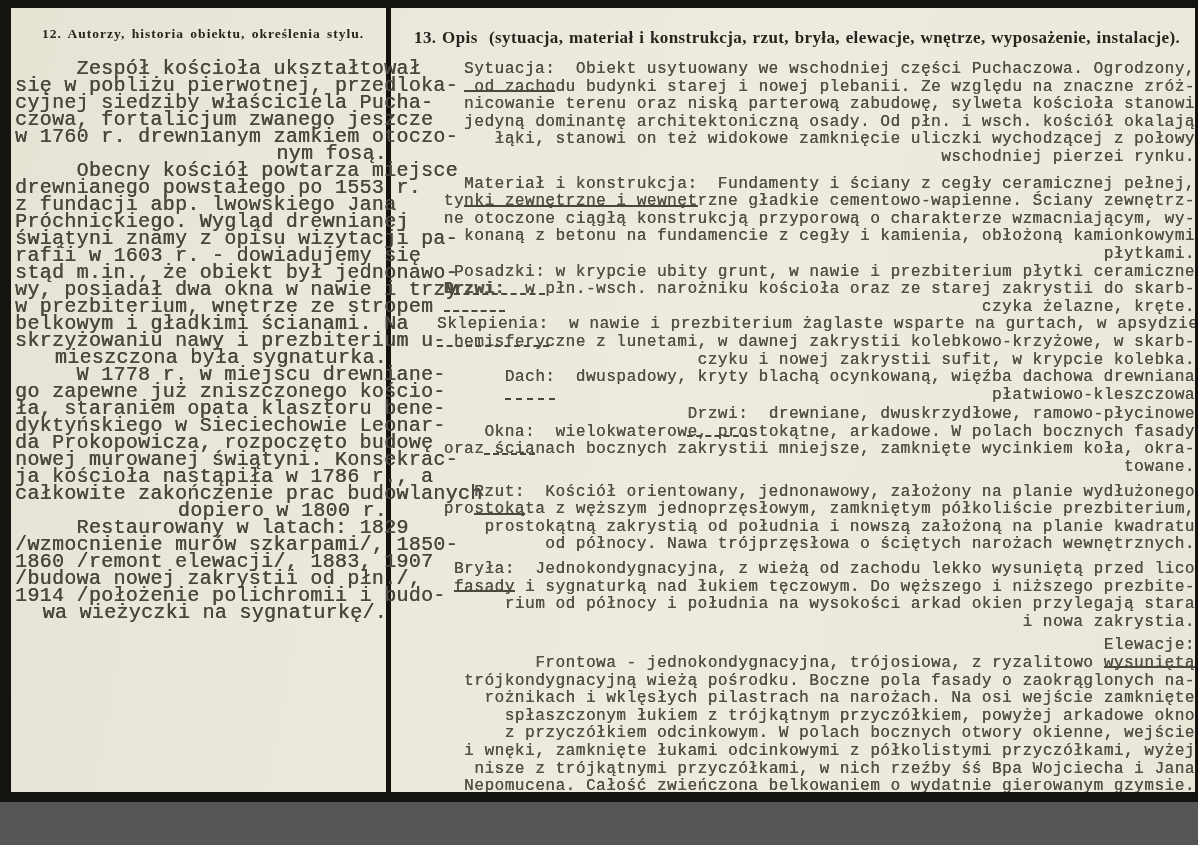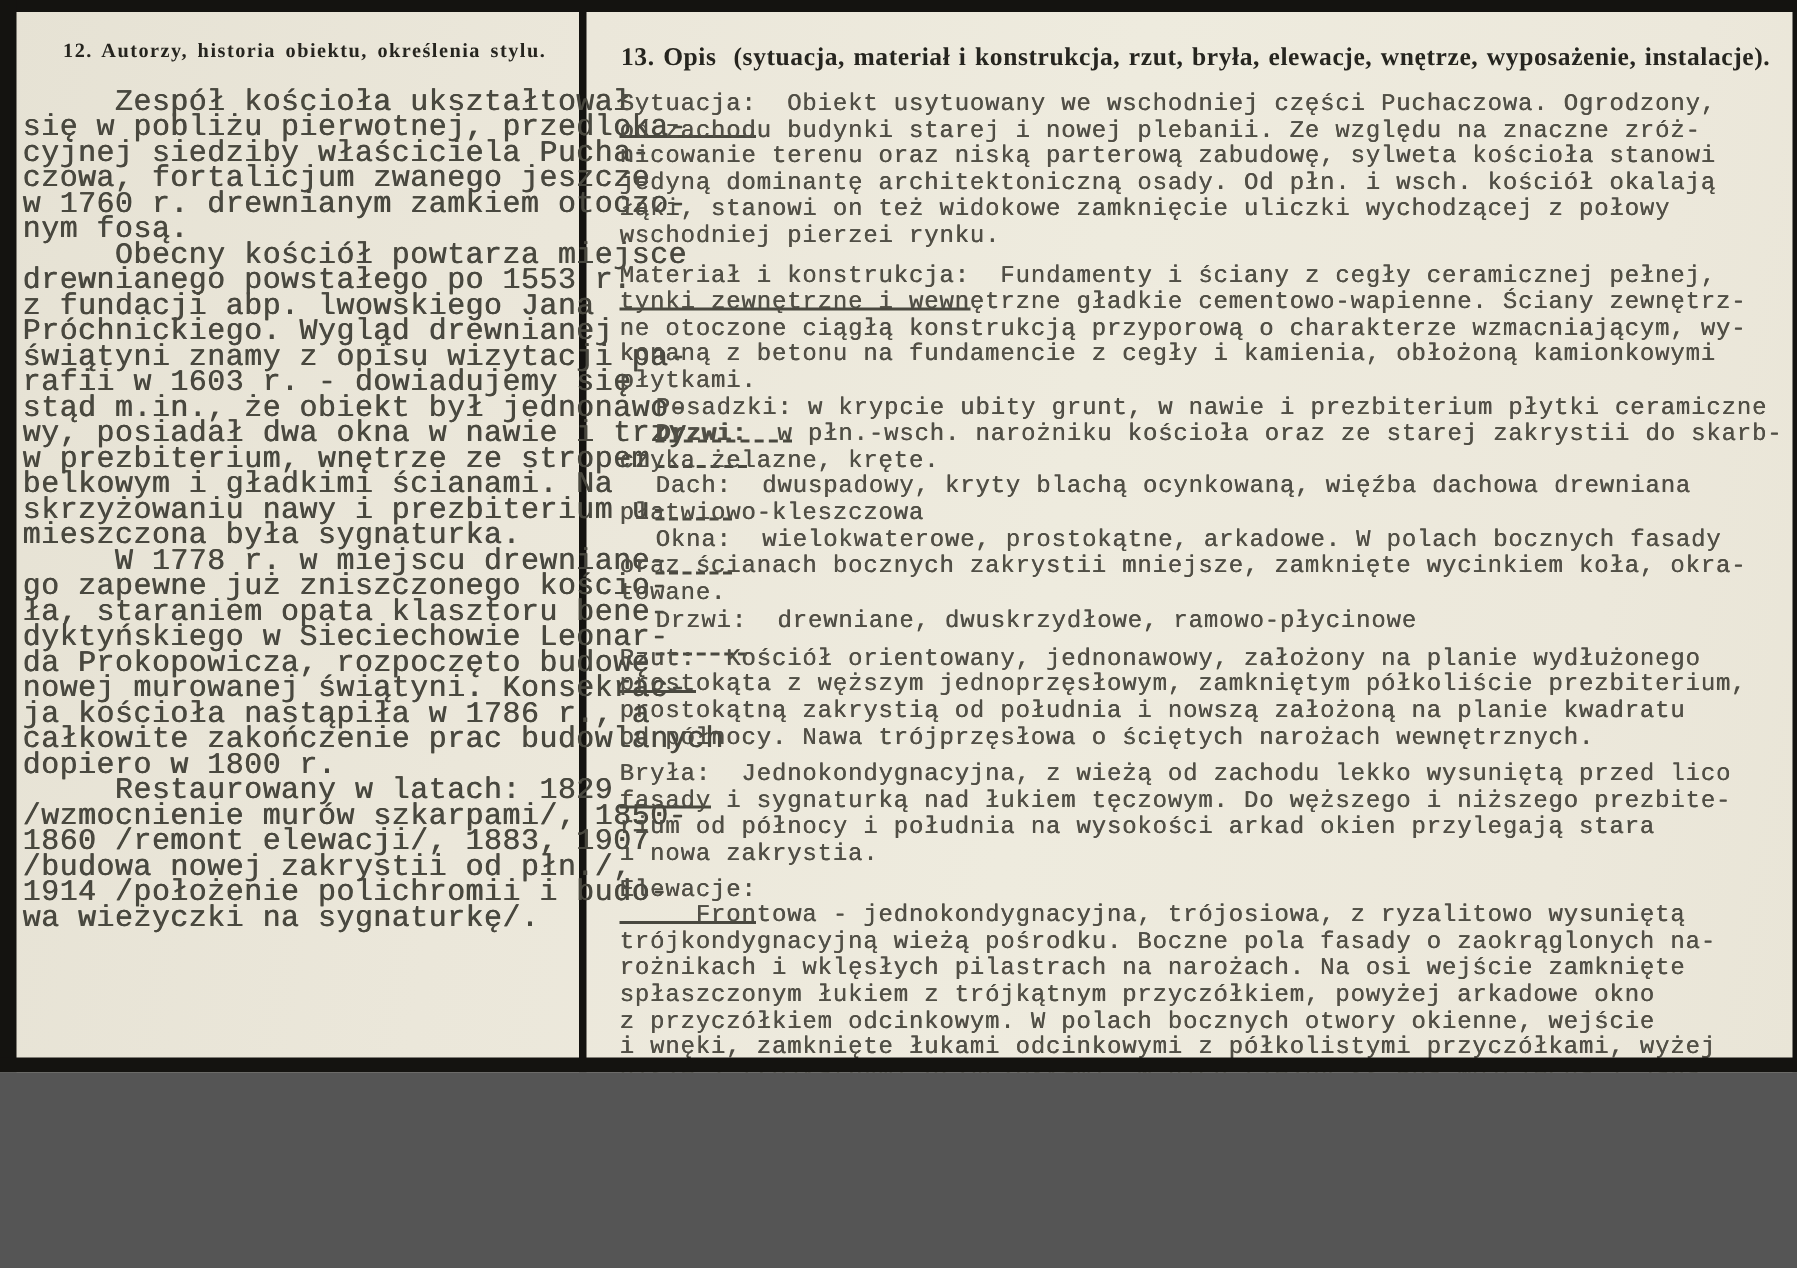--- a/index.html
+++ b/index.html
@@ -1,24 +1,25 @@
 <!DOCTYPE html>
 <html lang="pl" style="--paper: #ebe7da; --ink: #49483f; --ink_right: #514f46; --print_ink: #26251f; --frame: #141310;"><head>
 <meta charset="utf-8">
 <style>
   html,body{margin:0;padding:0;background:#555;}
   .page{
     position:relative;
-    width:1198px;height:715px;
+    width:1198px;height:802px;
     margin:0 auto;
     background:
       linear-gradient(100deg, #e6e2d4 0%, #ebe7da 30%, #eeebde 58%, #ece8db 86%, #e9e5d7 100%);
     overflow:hidden;
     font-family:"Liberation Mono","DejaVu Sans Mono",monospace;
     color:var(--ink,#49483f);
+    text-align:right;
   }
   
   .bar{position:absolute;background:var(--frame,#121210);z-index:3;}
   .bar-top{left:0;top:0;width:100%;height:8px;}
   .bar-left{left:0;top:0;width:11px;height:100%;}
   .bar-bottom{left:0;bottom:0;width:100%;height:10px;}
   .bar-right{right:0;top:0;width:3px;height:100%;}
   .divider{position:absolute;left:386px;top:0;width:5px;height:100%;background:var(--frame,#15140f);z-index:1;}
 
   
@@ -110,26 +111,29 @@
 łąki, stanowi on też widokowe zamknięcie uliczki wychodzącej z połowy
 wschodniej pierzei rynku.</span></div>
     <div class="sec mt9"><span class="lab">Materiał i konstrukcja:</span><span>  Fundamenty i ściany z cegły ceramicznej pełnej,
 tynki zewnętrzne i wewnętrzne gładkie cementowo-wapienne. Ściany zewnętrz-
 ne otoczone ciągłą konstrukcją przyporową o charakterze wzmacniającym, wy-
 konaną z betonu na fundamencie z cegły i kamienia, obłożoną kamionkowymi
 płytkami.</span></div>
     <div class="sec"><span class="lab dashed">Posadzki:</span><span> w krypcie ubity grunt, w nawie i prezbiterium płytki ceramiczne</span></div>
     <div class="sec"><span class="lab dashed heavy">Drzwi:</span><span>  w płn.-wsch. narożniku kościoła oraz ze starej zakrystii do skarb-
 czyka żelazne, kręte.</span></div>
+    <div class="sec"><span class="lab dashed">Sklepienia:</span><span>  w nawie i prezbiterium żaglaste wsparte na gurtach, w apsydzie
+hemisferyczne z lunetami, w dawnej zakrystii kolebkowo-krzyżowe, w skarb-
+czyku i nowej zakrystii sufit, w krypcie kolebka.</span></div>
     <div class="sec"><span class="lab dashed">Dach:</span><span>  dwuspadowy, kryty blachą ocynkowaną, więźba dachowa drewniana
 płatwiowo-kleszczowa</span></div>
+    <div class="sec mt2"><span class="lab dashed">Drzwi:</span><span>  drewniane, dwuskrzydłowe, ramowo-płycinowe</span></div>
     <div class="sec"><span class="lab dashed">Okna:</span><span>  wielokwaterowe, prostokątne, arkadowe. W polach bocznych fasady
 oraz ścianach bocznych zakrystii mniejsze, zamknięte wycinkiem koła, okra-
 towane.</span></div>
-    <div class="sec mt2"><span class="lab dashed">Drzwi:</span><span>  drewniane, dwuskrzydłowe, ramowo-płycinowe</span></div>
     <div class="sec mt7"><span class="lab">Rzut:</span><span>  Kościół orientowany, jednonawowy, założony na planie wydłużonego
 prostokąta z węższym jednoprzęsłowym, zamkniętym półkoliście prezbiterium,
 prostokątną zakrystią od południa i nowszą założoną na planie kwadratu
 od północy. Nawa trójprzęsłowa o ściętych narożach wewnętrznych.</span></div>
     <div class="sec mt7"><span class="lab">Bryła:</span><span>  Jednokondygnacyjna, z wieżą od zachodu lekko wysuniętą przed lico
 fasady i sygnaturką nad łukiem tęczowym. Do węższego i niższego prezbite-
 rium od północy i południa na wysokości arkad okien przylegają stara
 i nowa zakrystia.</span></div>
     <div class="sec mt6"><span class="lab">Elewacje:</span><div class="body-block">     Frontowa - jednokondygnacyjna, trójosiowa, z ryzalitowo wysuniętą
 trójkondygnacyjną wieżą pośrodku. Boczne pola fasady o zaokrąglonych na-

